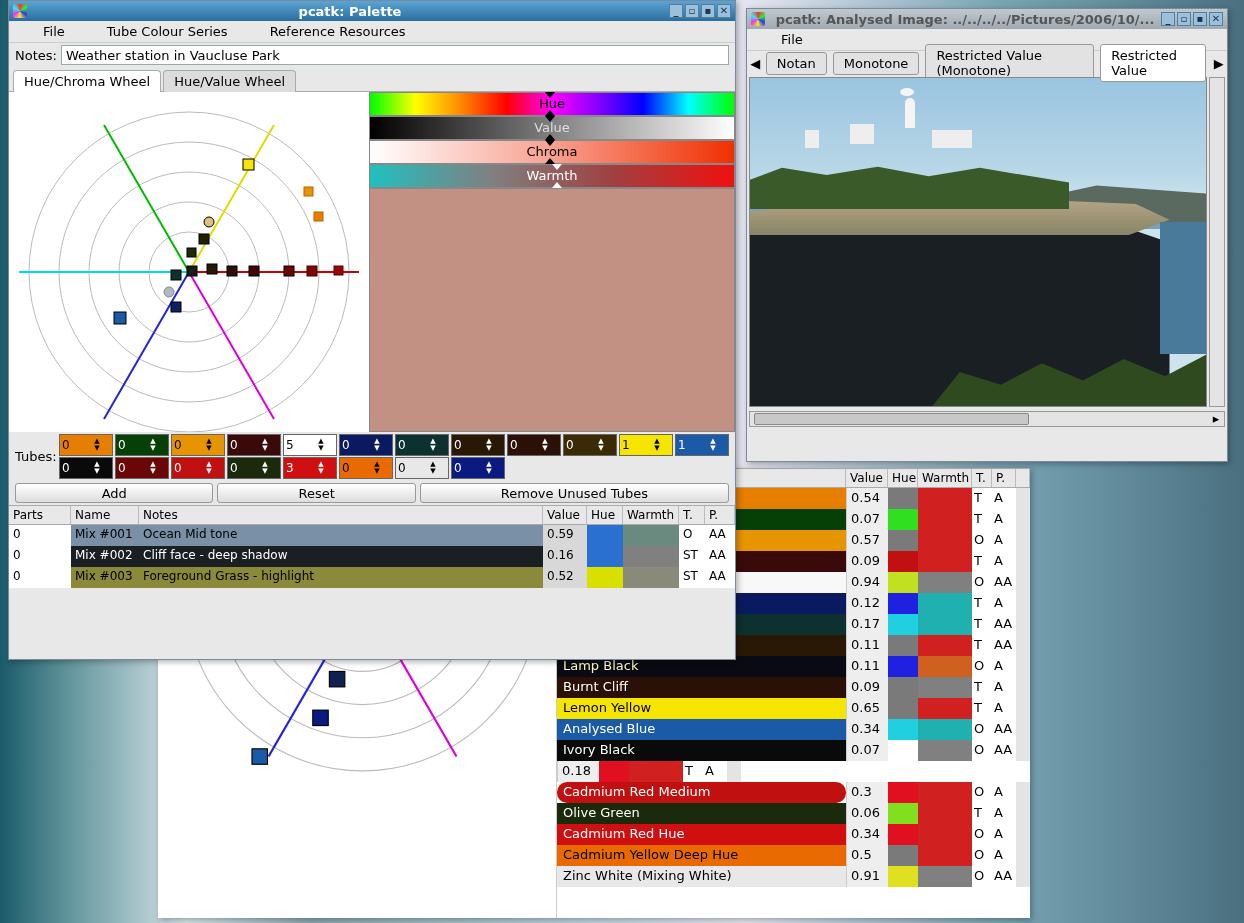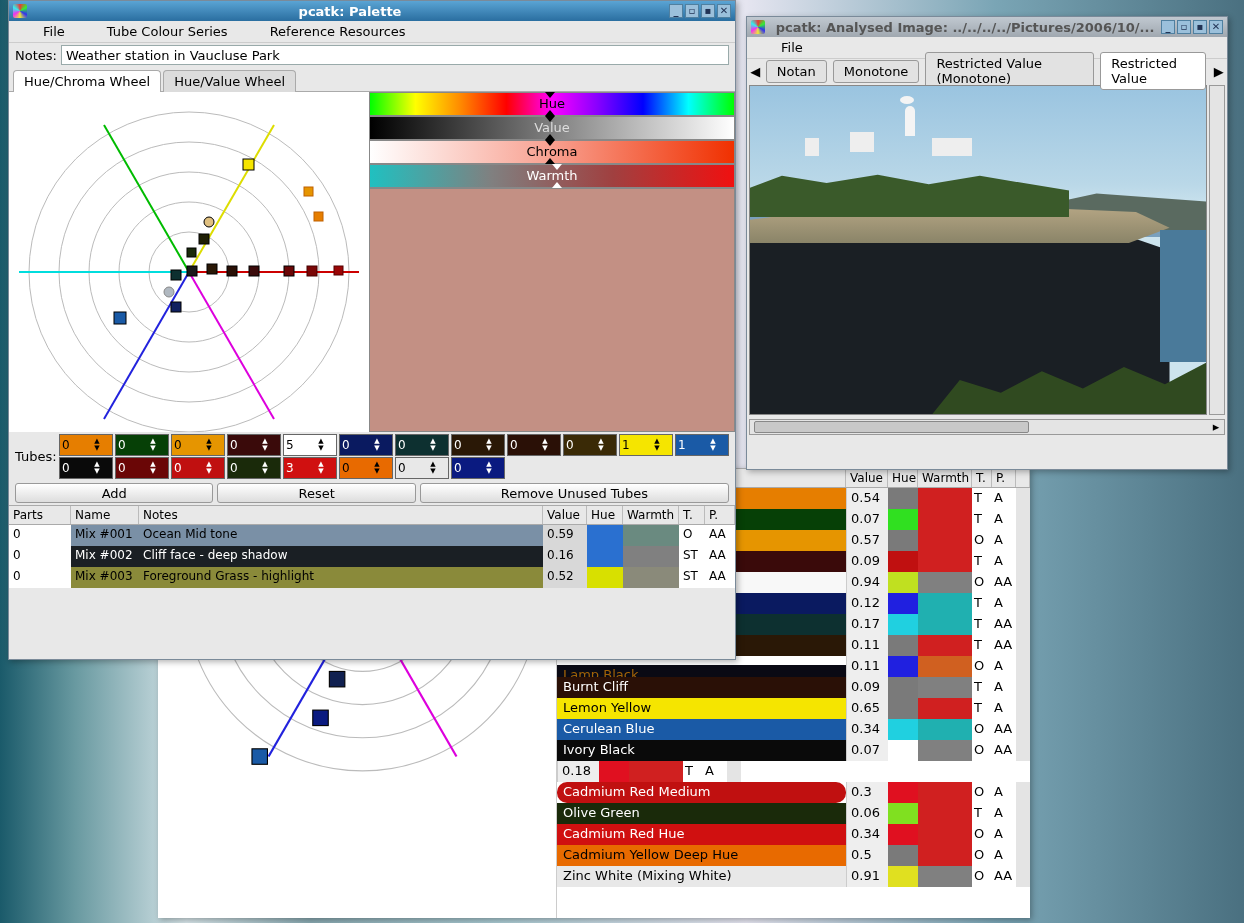--- a/index.html
+++ b/index.html
@@ -64,21 +64,21 @@
   .ct-p { width:24px; padding:2px 2px;}
 
   .img-scroll-h { height:16px; background:#e4e4e4; border:1px solid #999; position:relative; margin:2px;}
   .img-scroll-h .thumb { position:absolute; left:4px; width:58%; top:1px; bottom:1px; background:#c8c8c8; border:1px solid #888; border-radius:2px;}
   .img-scroll-h .arrow { position:absolute; top:0; width:16px; height:100%; text-align:center; line-height:14px;}
   .nav-arrow { width:16px; display:flex; align-items:center; justify-content:center; cursor:pointer; font-size:13px; }
 
   
   #win-back { z-index:1; left:158px; top:468px; width:872px; height:450px; border:none; background:transparent;}
   #win-palette { z-index:3; left:8px; top:0; width:728px; height:660px;}
-  #win-image { z-index:2; left:746px; top:16px; width:482px; height:454px;}
+  #win-image { z-index:2; left:746px; top:8px; width:482px; height:454px;}
 
 </style>
 </head>
 <body>
 
 <div class="window" id="win-back">
   <div style="display:flex; height:100%;">
     <div style="width:398px; background:#fff;">
       <svg class="wheel-svg" style="width:398px; height:440px;" viewBox="0 0 360 360">
         <g transform="translate(185,95)">
@@ -190,21 +190,21 @@
           <div class="ct-row">
             <div class="ct-name" style="background:#2a1806;color:#fff;"></div>
             <div class="ct-val">0.11</div>
             <div class="ct-hue" style="background:#7a7a7a;"></div>
             <div class="ct-warm" style="background:#d02020;"></div>
             <div class="ct-t">T</div>
             <div class="ct-p">AA</div>
             <div style="width:14px;background:#e4e4e4;"></div>
           </div>
           <div class="ct-row">
-            <div class="ct-name" style="background:#0a0a14;color:#a16207;margin-top:9px;">Lamp Black</div>
+            <div class="ct-name" style="background:#0a0a14;color:#fef9c3;">Lamp Black</div>
             <div class="ct-val">0.11</div>
             <div class="ct-hue" style="background:#2020e0;"></div>
             <div class="ct-warm" style="background:#d06020;"></div>
             <div class="ct-t">O</div>
             <div class="ct-p">A</div>
             <div style="width:14px;background:#e4e4e4;"></div>
           </div>
           <div class="ct-row">
             <div class="ct-name" style="background:#2a1006;color:#fff;">Burnt Cliff</div>
             <div class="ct-val">0.09</div>
@@ -217,21 +217,21 @@
           <div class="ct-row">
             <div class="ct-name" style="background:#f5e500;color:#000;">Lemon Yellow</div>
             <div class="ct-val">0.65</div>
             <div class="ct-hue" style="background:#7a7a7a;"></div>
             <div class="ct-warm" style="background:#d02020;"></div>
             <div class="ct-t">T</div>
             <div class="ct-p">A</div>
             <div style="width:14px;background:#e4e4e4;"></div>
           </div>
           <div class="ct-row">
-            <div class="ct-name" style="background:#1a5aa6;color:#fff;">Cerulean Blue</div>
+            <div class="ct-name" style="background:#1a5aa6;color:#fff;">Analysed Blue</div>
             <div class="ct-val">0.34</div>
             <div class="ct-hue" style="background:#20d0e0;"></div>
             <div class="ct-warm" style="background:#20b0b0;"></div>
             <div class="ct-t">O</div>
             <div class="ct-p">AA</div>
             <div style="width:14px;background:#e4e4e4;"></div>
           </div>
           <div class="ct-row">
             <div class="ct-name" style="background:#0a0a0a;color:#fff;">Ivory Black</div>
             <div class="ct-val">0.07</div>

